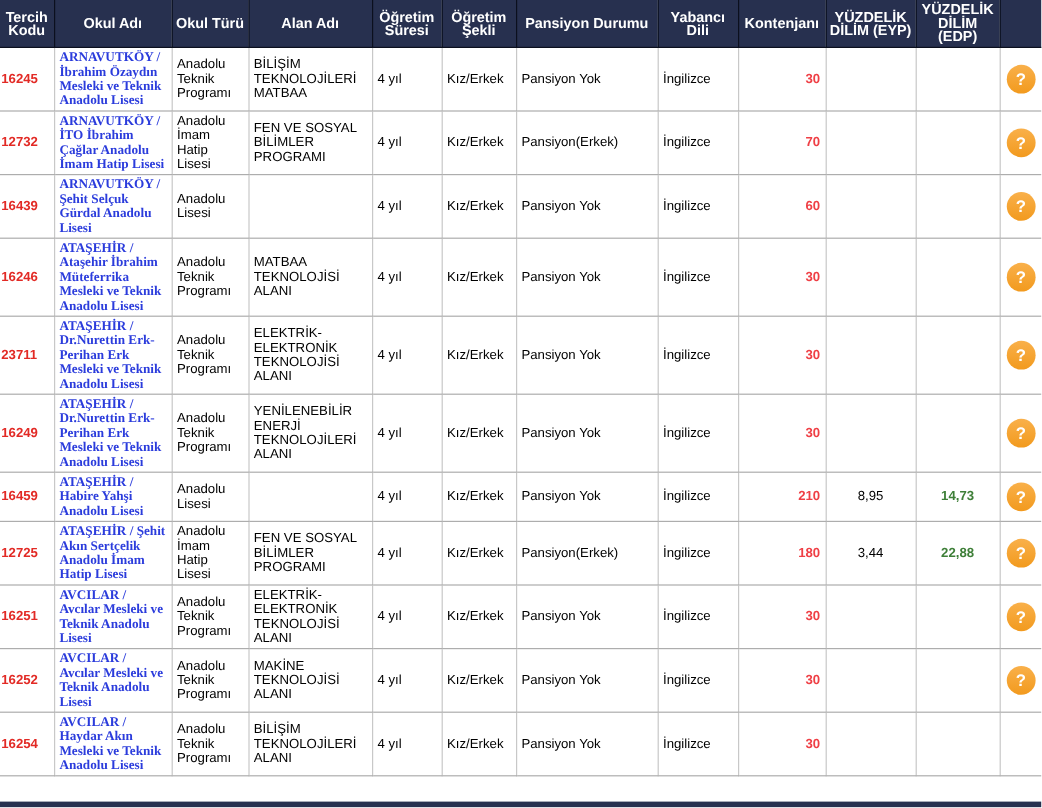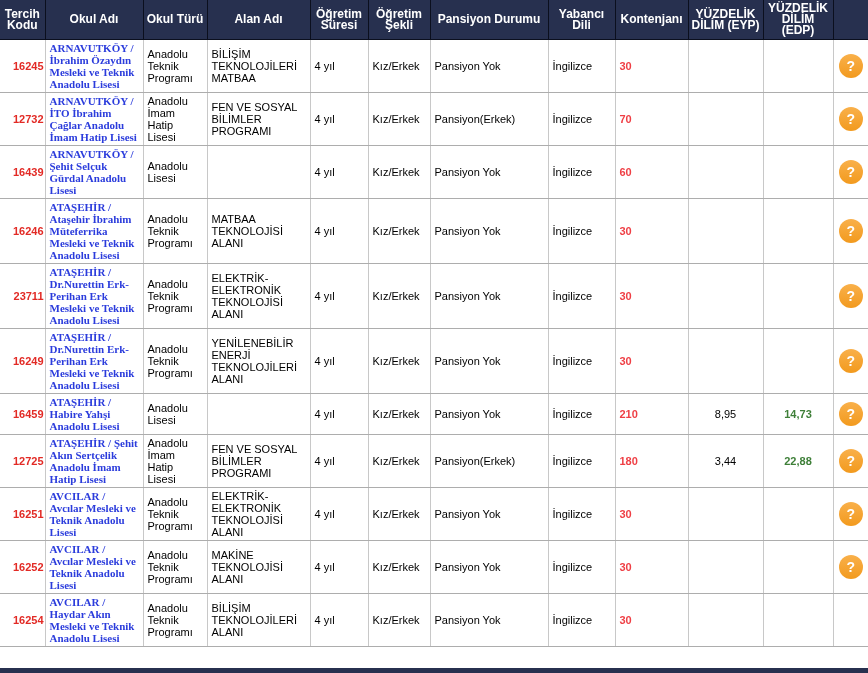--- a/index.html
+++ b/index.html
@@ -17,23 +17,23 @@
     border-right:1px solid #0b0f1e;border-bottom:1px solid #0b0f1e;
   }
   thead th:last-child{border-right:none;}
   tbody td{
     background:#ffffff;font-size:11px;line-height:12px;color:#000;
     vertical-align:middle;padding:2px 4px;
     border-right:1px solid #c8c8c8;border-bottom:1px solid #adadad;
     overflow:hidden;word-wrap:break-word;
   }
   tbody td:last-child{border-right:none;}
-  td.code{color:#e22a25;font-weight:bold;text-align:right;padding:2px 1px;}
+  td.code{color:#e22a25;font-weight:bold;text-align:left;padding:2px 1px;}
   a.school-link{color:#2b3cdc;font-weight:bold;text-decoration:none;display:block;font-family:Liberation Serif, serif;}
-  td.quota{color:#ef3f45;font-weight:bold;text-align:left;margin-left:36px;}
+  td.quota{color:#ef3f45;font-weight:bold;text-align:right;margin-left:36px;}
   td.eyp{text-align:center;color:#000;}
   td.edp{text-align:center;color:#3e7f38;font-weight:bold;margin-left:36px;}
   td.help-cell{text-align:center;padding:2px 0;}
   button.help-btn{
     width:24px;height:24px;border-radius:50%;border:none;cursor:pointer;
     background:linear-gradient(#f9b04a,#f29a1e);
     color:#fff;font-weight:bold;font-size:14px;line-height:24px;
     display:inline-flex;align-items:center;justify-content:center;
     padding:0;font-family:"Liberation Sans",sans-serif;
   }

